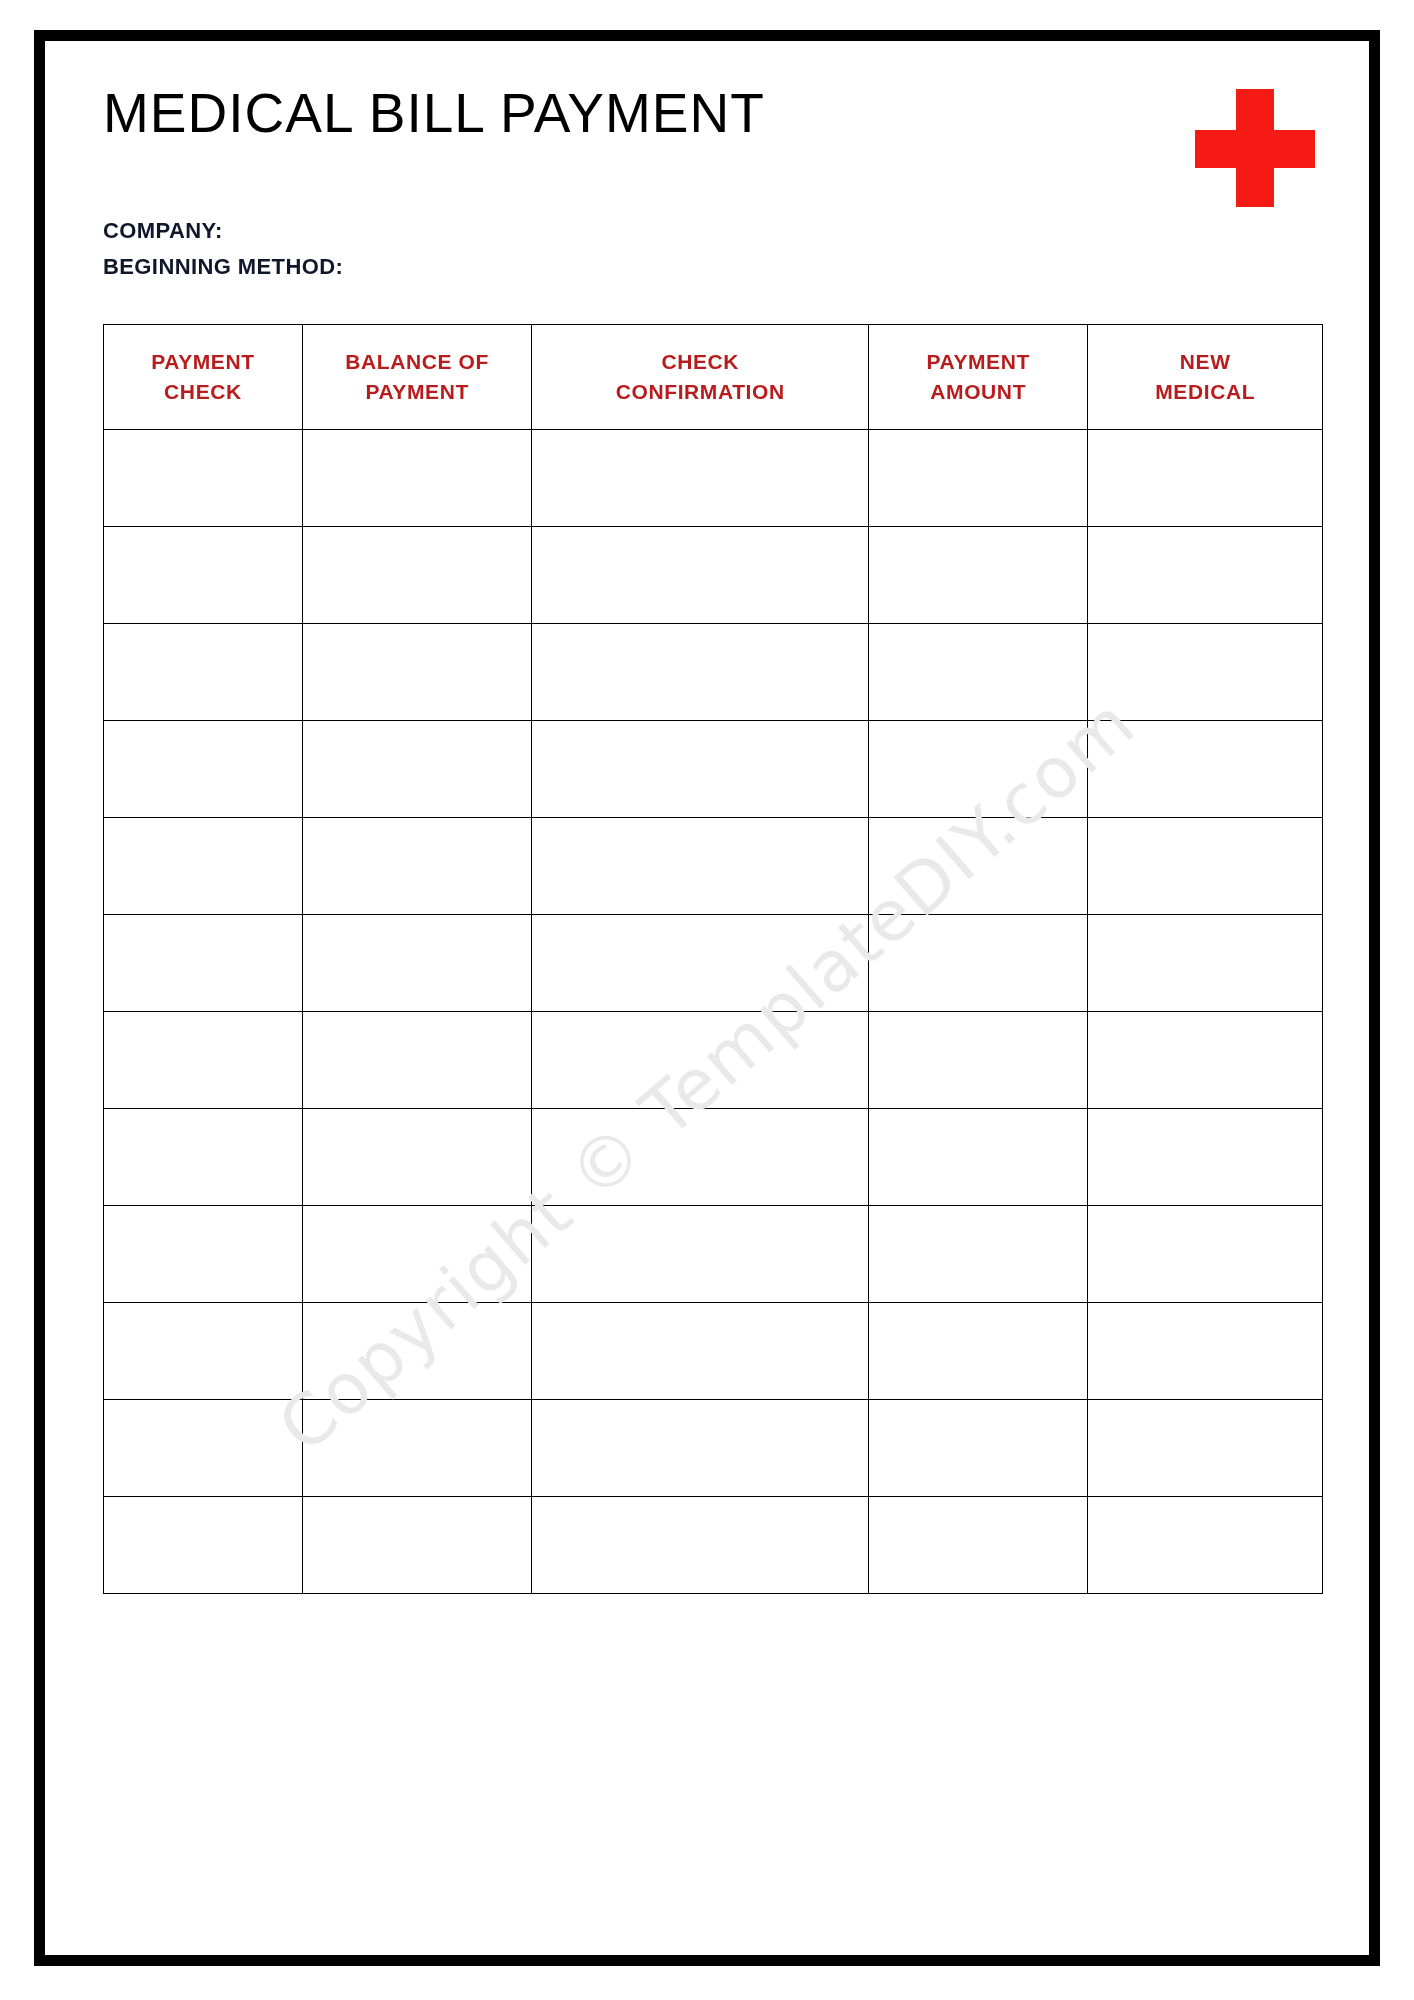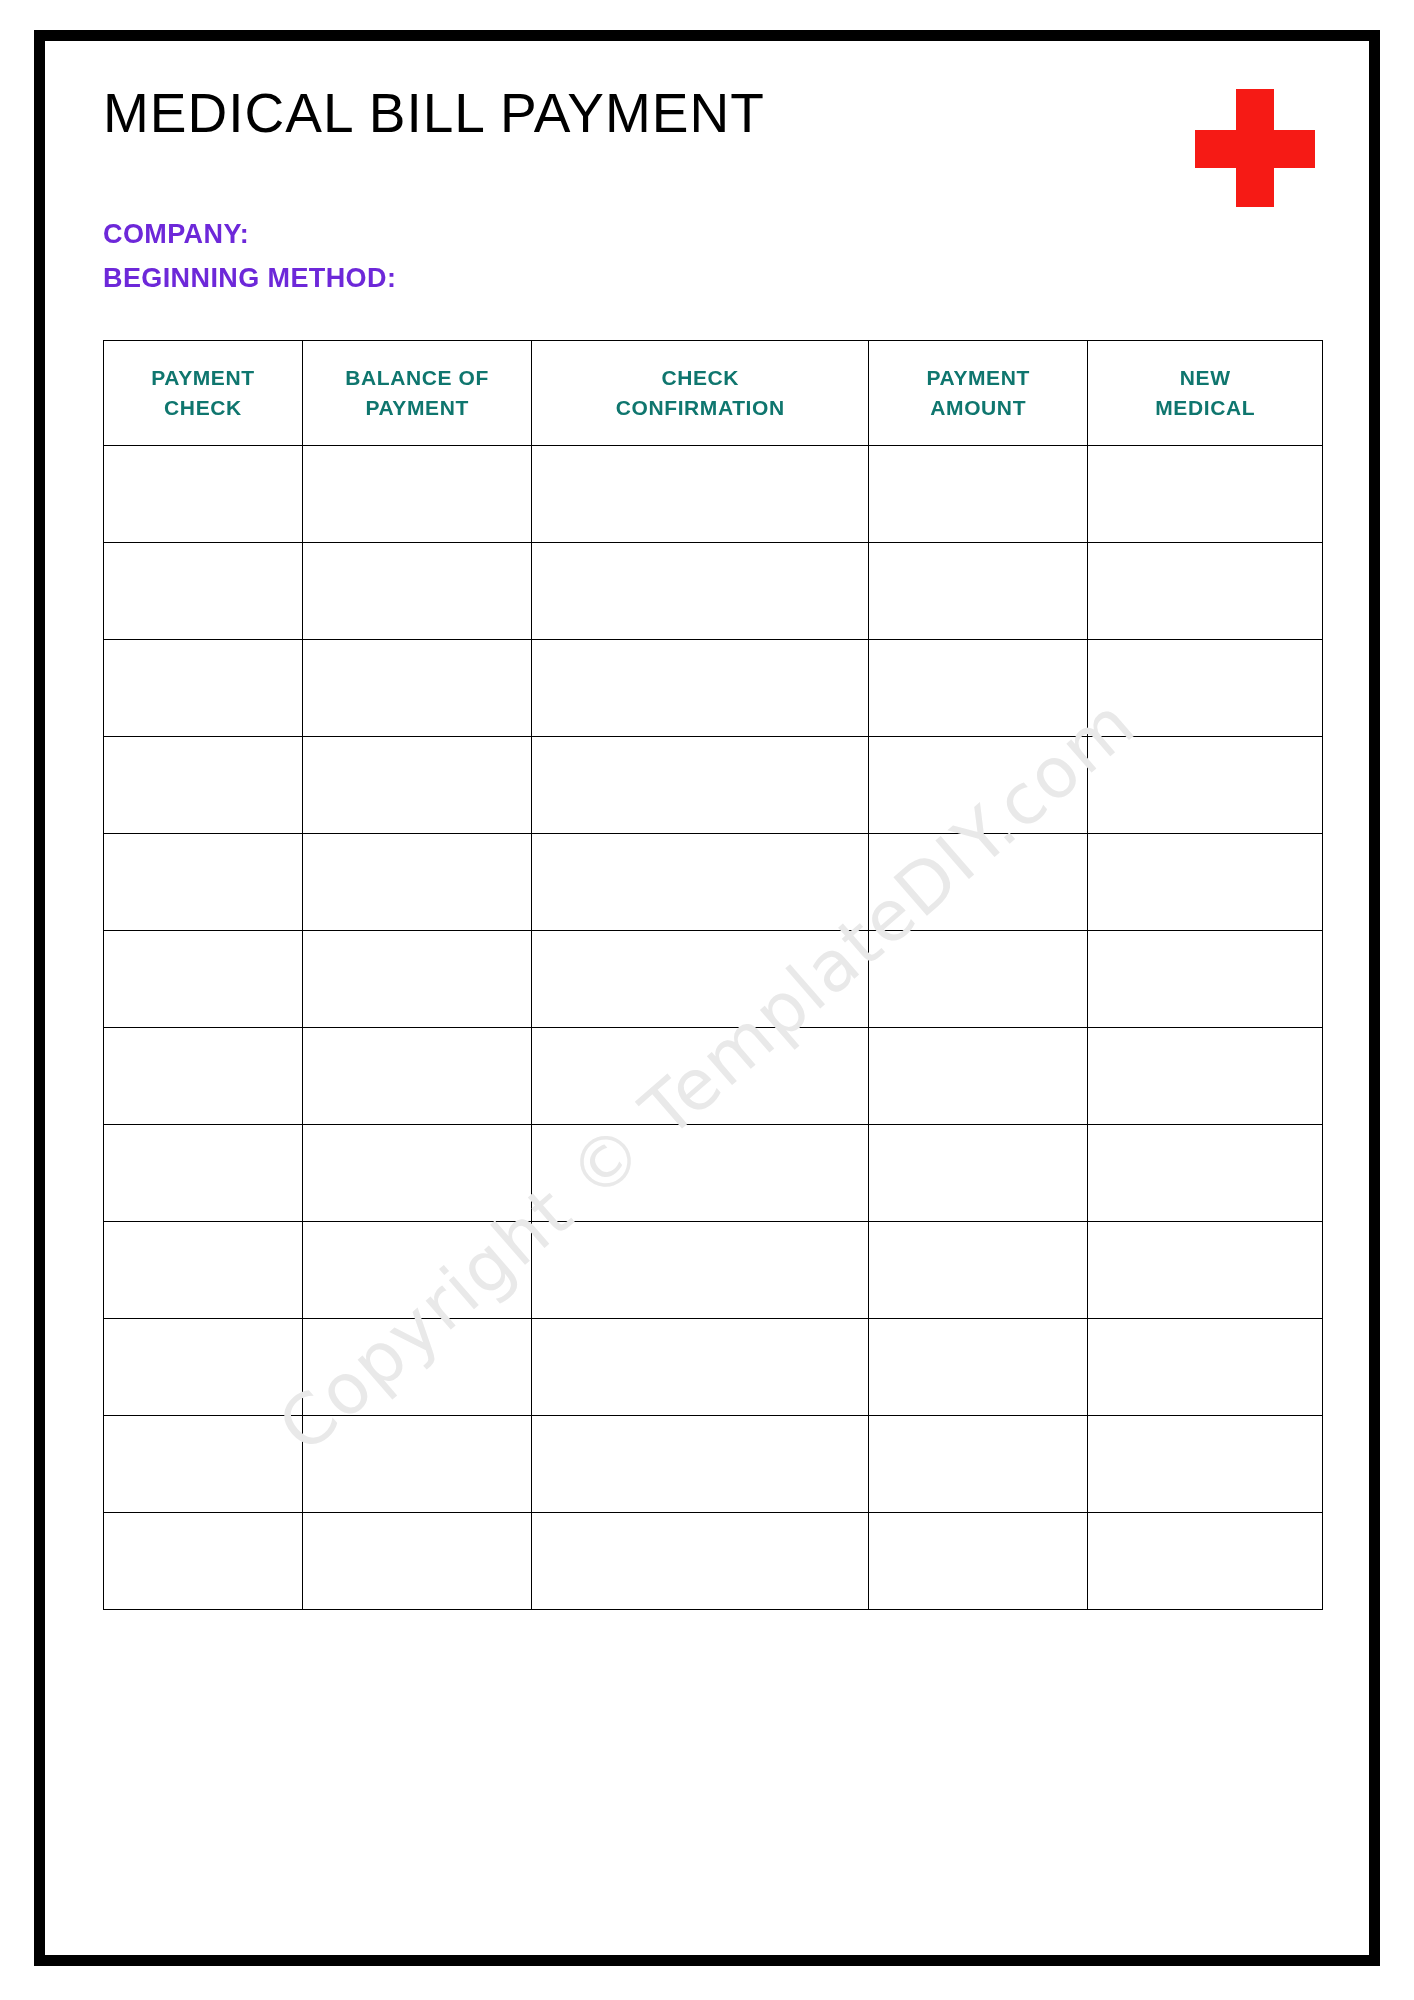--- a/index.html
+++ b/index.html
@@ -75,24 +75,24 @@
     left: 0;
     height: 38px;
     width: 120px;
   }
 
   .meta {
     margin-top: 6px;
     margin-left: 6px;
   }
   .meta-line {
-    font-size: 27px;
+    font-size: 22px;
     font-weight: bold;
     letter-spacing: 0.4px;
-    color: #6d28d9;
+    color: #0f172a;
     line-height: 1.62;
   }
 
   table.payment-table {
     margin-top: 40px;
     margin-left: 6px;
     width: calc(100% - 12px);
     border-collapse: collapse;
     table-layout: fixed;
   }
@@ -102,21 +102,21 @@
     padding: 0;
   }
   table.payment-table th {
     height: 104px;
     font-size: 21px;
     font-weight: bold;
     letter-spacing: 0.6px;
     line-height: 1.45;
     text-align: center;
     vertical-align: middle;
-    color: #0f766e;
+    color: #b91c1c;
   }
   table.payment-table td {
     height: 96px;
   }
 
   col.c-date { width: 19.5%; }
   col.c-method { width: 22.5%; }
   col.c-check { width: 33%; }
   col.c-amount { width: 21.5%; }
   col.c-balance { width: 23%; }

